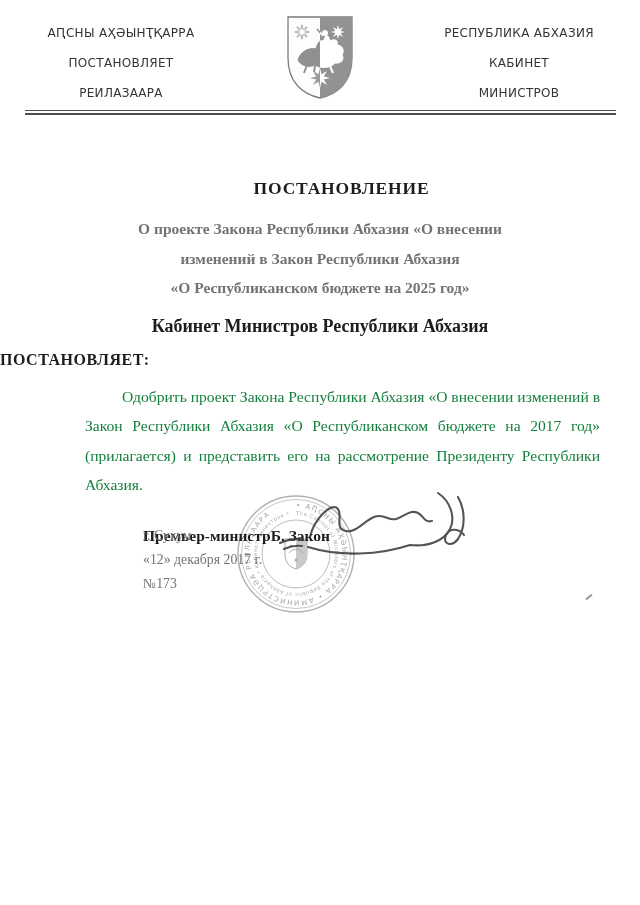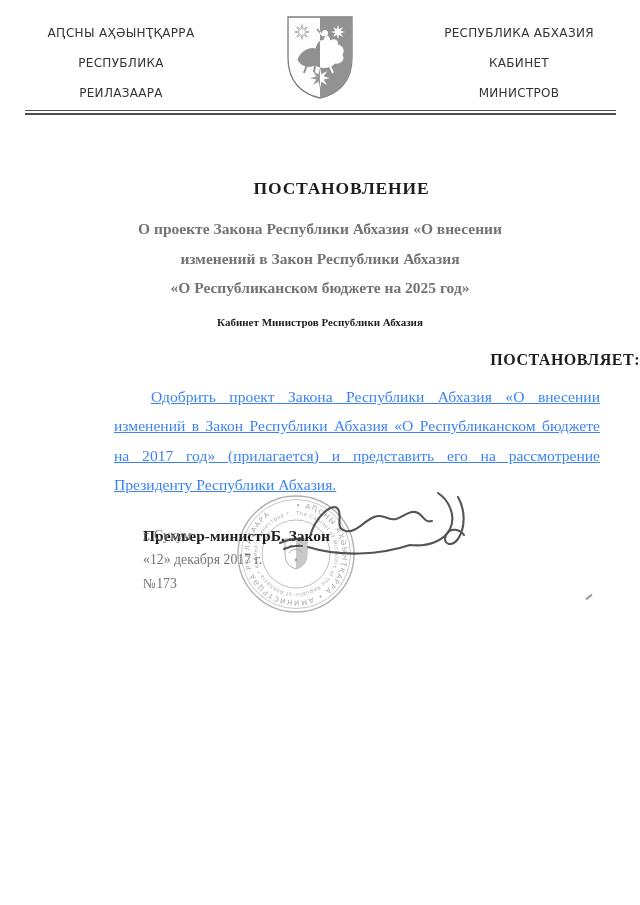--- a/index.html
+++ b/index.html
@@ -26,30 +26,30 @@
   .title{
     top:178px;left:0;right:0;text-align:center;
     font-size:17.5px;font-weight:bold;letter-spacing:.8px;color:#1d1d1d;z-index:2;margin-left:43px;
   }
   .subject{
     top:214px;left:0;right:0;text-align:center;
     font-size:15.5px;font-weight:bold;line-height:29.5px;color:#737373;z-index:2;
   }
   .issuer{
     top:316px;left:0;right:0;text-align:center;
-    font-size:11px;font-weight:bold;color:#1d1d1d;z-index:2;
+    font-size:18px;font-weight:bold;color:#1d1d1d;z-index:2;
   }
   .resolves{
-    top:351px;left:0;right:0;text-align:right;
+    top:351px;left:0;right:0;text-align:left;
     font-size:16px;font-weight:bold;letter-spacing:.5px;color:#1d1d1d;z-index:2;
   }
   .body-par{
-    top:382px;left:114px;right:40px;margin:0;
+    top:382px;left:85px;right:40px;margin:0;
     font-size:15.6px;line-height:29.3px;text-indent:37px;text-align:justify;
-    color:#3b82f6;z-index:2;text-decoration:underline;
+    color:#15803d;z-index:2;
   }
   
   .sign-row{
     top:527px;left:143px;right:95px;display:flex;
     font-size:15.5px;font-weight:bold;color:#1d1d1d;z-index:2;
   }
   .stamp{left:234px;top:492px;z-index:1;}
   .sig{left:250px;top:485px;z-index:3;}
   .footer{
     top:524px;left:143px;font-size:13.8px;line-height:24px;color:#737373;z-index:2;
@@ -59,21 +59,21 @@
     transform:rotate(-38deg);border-radius:1px;z-index:1;
   }
 </style>
 </head>
 <body>
 
 <div class="page">
 
   <div class="abs org org-left">
     <div>АԤСНЫ АҲӘЫНҬҚАРРА</div>
-    <div>РЕСПУБЛИКА</div>
+    <div>ПОСТАНОВЛЯЕТ</div>
     <div>РЕИЛАЗААРА</div>
   </div>
 
   <div class="abs emblem">
     <svg width="70" height="86" viewBox="0 0 70 86" aria-hidden="true">
       <defs>
         <clipPath id="clipL">
             <rect x="0" y="0" width="35" height="86"></rect>
           </clipPath>
         <clipPath id="clipR">

